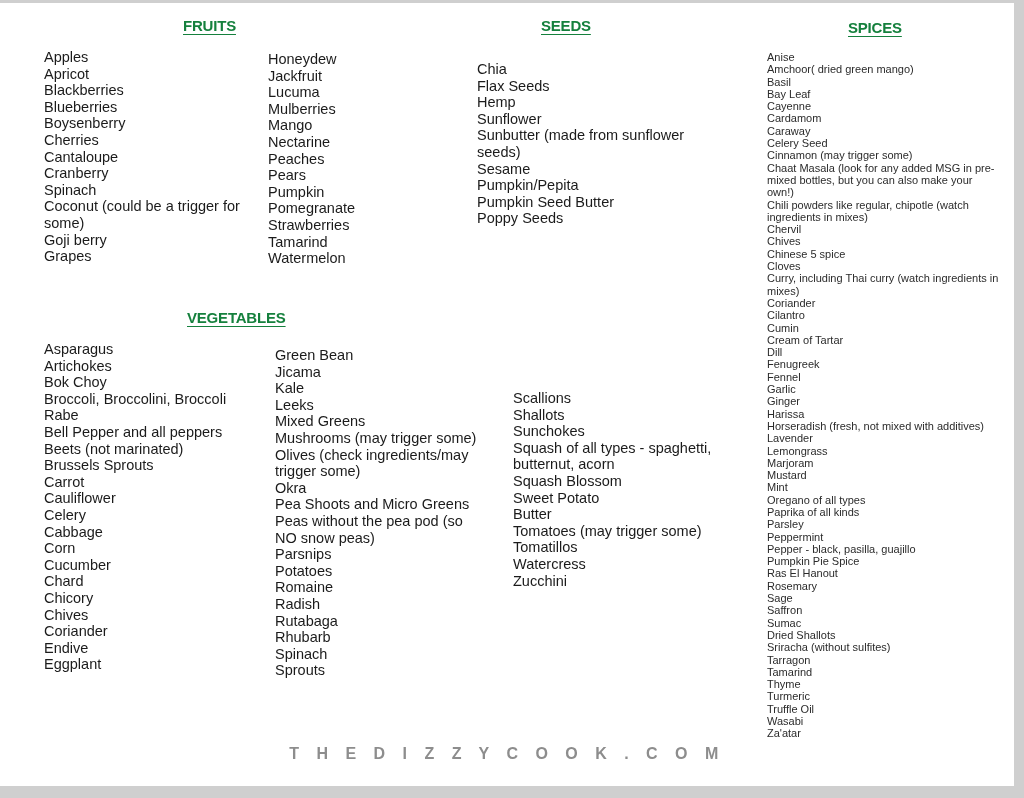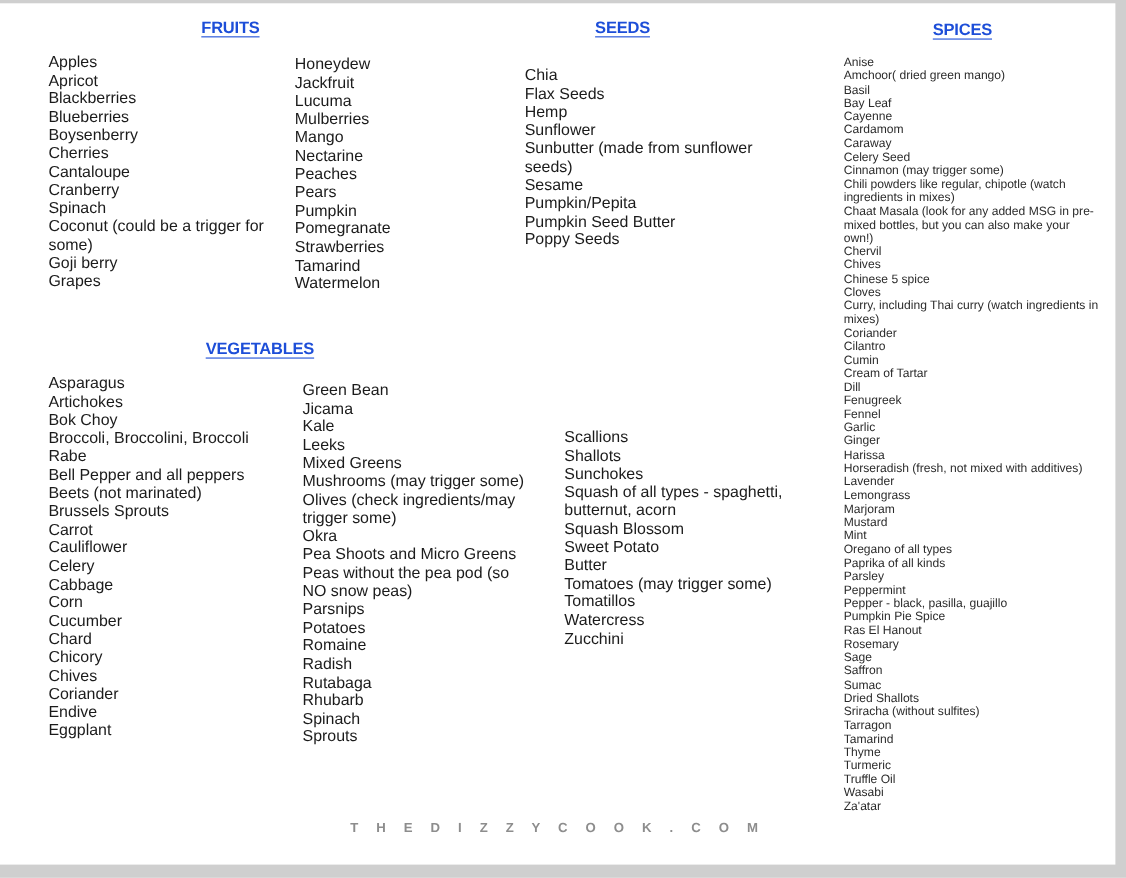--- a/index.html
+++ b/index.html
@@ -39,21 +39,21 @@
     height: 783px;
   }
 
   .section-head {
     position: absolute;
     font-weight: bold;
     font-size: 15px;
     letter-spacing: -0.2px;
     text-decoration: underline;
     text-underline-offset: 3px;
-    color: #1d4ed8;
+    color: #15803d;
     white-space: nowrap;
   }
 
   .col {
     position: absolute;
     font-size: 14.5px;
     line-height: 16.6px;
     color: #1b1b1b;
   }
   .col .item {
@@ -86,21 +86,21 @@
   #veg-col-2        { left: 275px; top: 344px; width: 208px; }
   #veg-col-3        { left: 513px; top: 344px; width: 210px; margin-top: 43px; }
 
   
   #watermark {
     position: absolute;
     left: 0;
     top: 742px;
     width: 1014px;
     text-align: center;
-    font-size: 12px;
+    font-size: 16px;
     font-weight: bold;
     letter-spacing: 6.5px;
     color: #8d8d8d;
     user-select: none;
   }
 </style>
 </head>
 <body>
 
 <div id="backdrop"></div>
@@ -155,22 +155,22 @@
     <div class="col spices" id="spices-col-1">
         <div class="item">Anise</div>
         <div class="item">Amchoor( dried green mango)</div>
         <div class="item">Basil</div>
         <div class="item">Bay Leaf</div>
         <div class="item">Cayenne</div>
         <div class="item">Cardamom</div>
         <div class="item">Caraway</div>
         <div class="item">Celery Seed</div>
         <div class="item">Cinnamon (may trigger some)</div>
+        <div class="item">Chaat Masala (look for any added MSG in pre-mixed bottles, but you can also make your own!)</div>
         <div class="item">Chili powders like regular, chipotle (watch ingredients in mixes)</div>
-        <div class="item">Chaat Masala (look for any added MSG in pre-mixed bottles, but you can also make your own!)</div>
         <div class="item">Chervil</div>
         <div class="item">Chives</div>
         <div class="item">Chinese 5 spice</div>
         <div class="item">Cloves</div>
         <div class="item">Curry, including Thai curry (watch ingredients in mixes)</div>
         <div class="item">Coriander</div>
         <div class="item">Cilantro</div>
         <div class="item">Cumin</div>
         <div class="item">Cream of Tartar</div>
         <div class="item">Dill</div>

